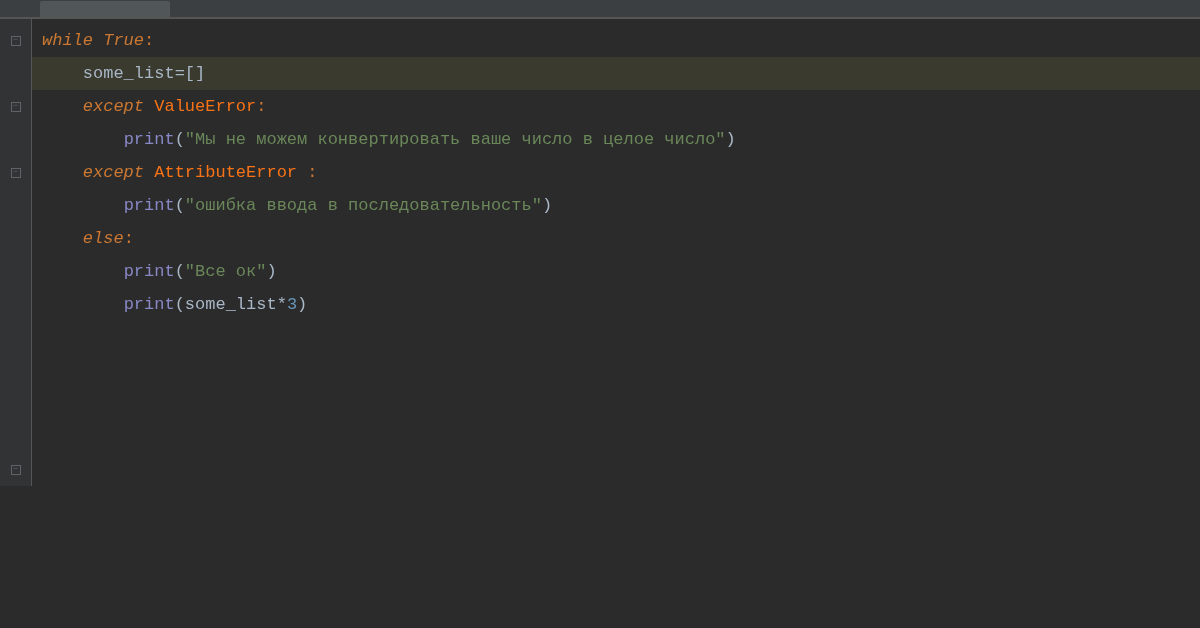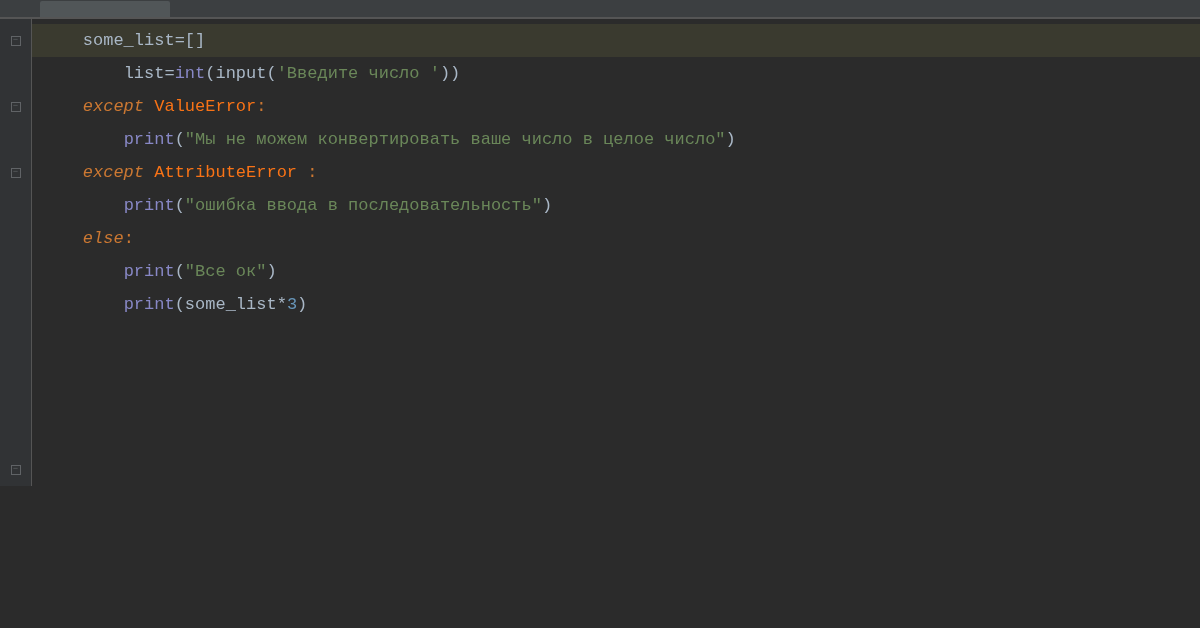--- a/index.html
+++ b/index.html
@@ -120,25 +120,25 @@
     <div class="gutter-icon"></div>
     <div class="gutter-icon"></div>
     <div class="gutter-icon"></div>
     <div class="gutter-icon"></div>
     <div class="gutter-icon">
         <div class="fold-icon">−</div>
       </div>
   </div>
 
   <div class="code">
+    <div class="line"><span class="kw">while</span> <span class="kw-true">True</span><span class="colon">:</span></div>
 
     <div class="line highlighted">    <span class="var">some_list</span><span class="op">=</span><span class="bracket">[]</span></div>
 
 
-    <div class="line">        <span class="var">list</span><span class="op">=</span><span class="builtin">int</span><span class="paren">(</span><span class="input-fn">input</span><span class="paren">(</span><span class="str">'Введите число '</span><span class="paren">))</span></div>
 
 
     <div class="line">    <span class="kw">except</span> <span class="err-class">ValueError</span><span class="colon">:</span></div>
 
     <div class="line">        <span class="builtin">print</span><span class="paren">(</span><span class="str">"Мы не можем конвертировать ваше число в целое число"</span><span class="paren">)</span></div>
 
     <div class="line">    <span class="kw">except</span> <span class="err-class">AttributeError</span> <span class="colon">:</span></div>
 
     <div class="line">        <span class="builtin">print</span><span class="paren">(</span><span class="str">"ошибка ввода в последовательность"</span><span class="paren">)</span></div>
 

